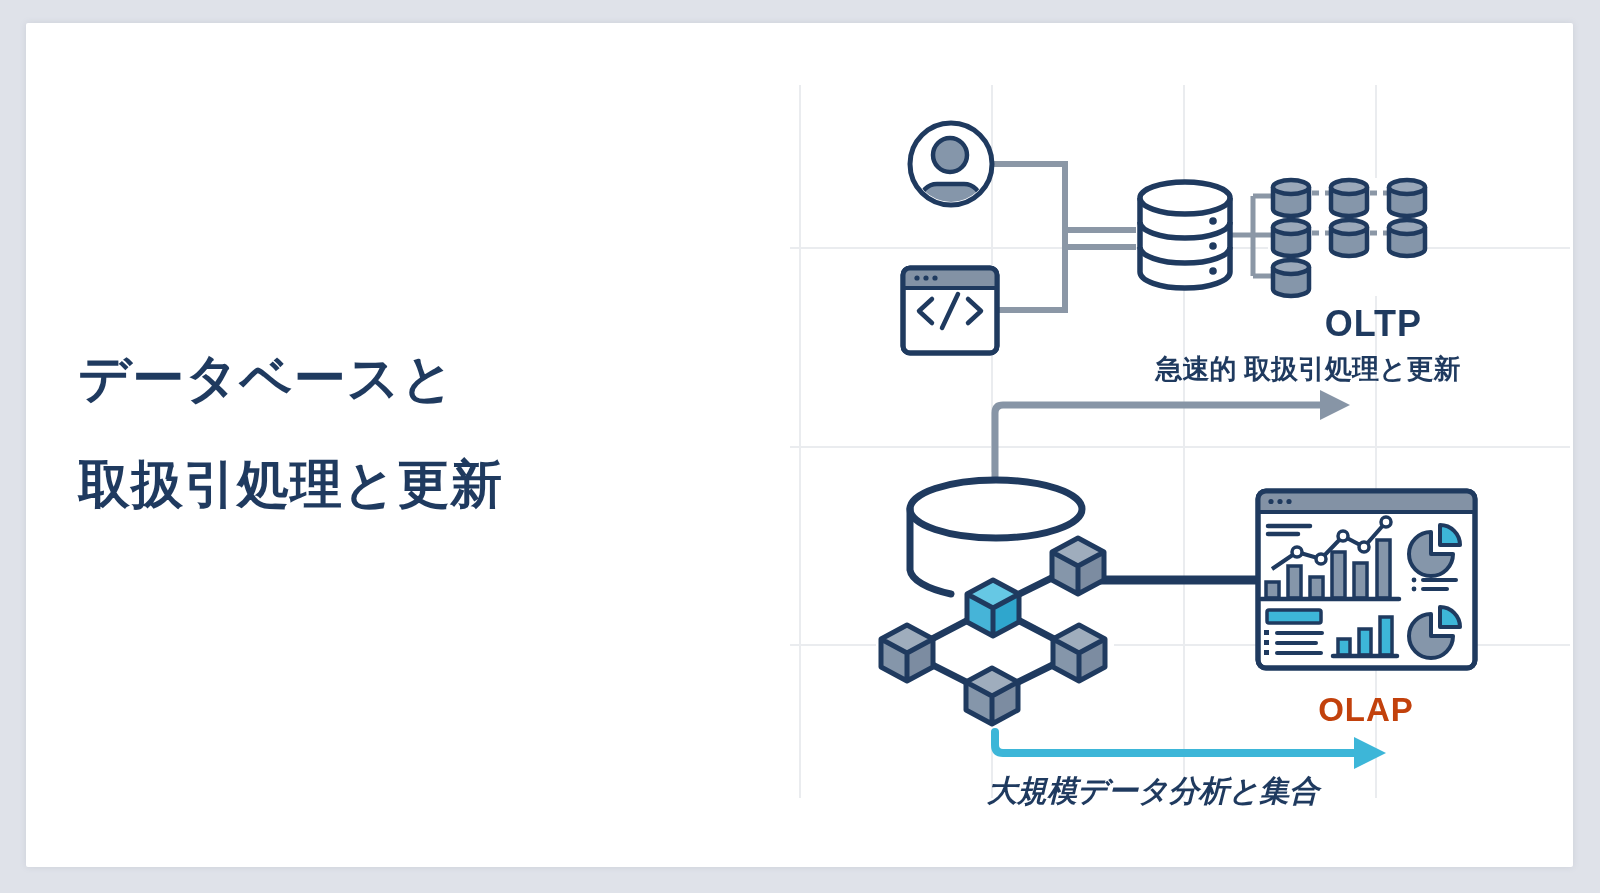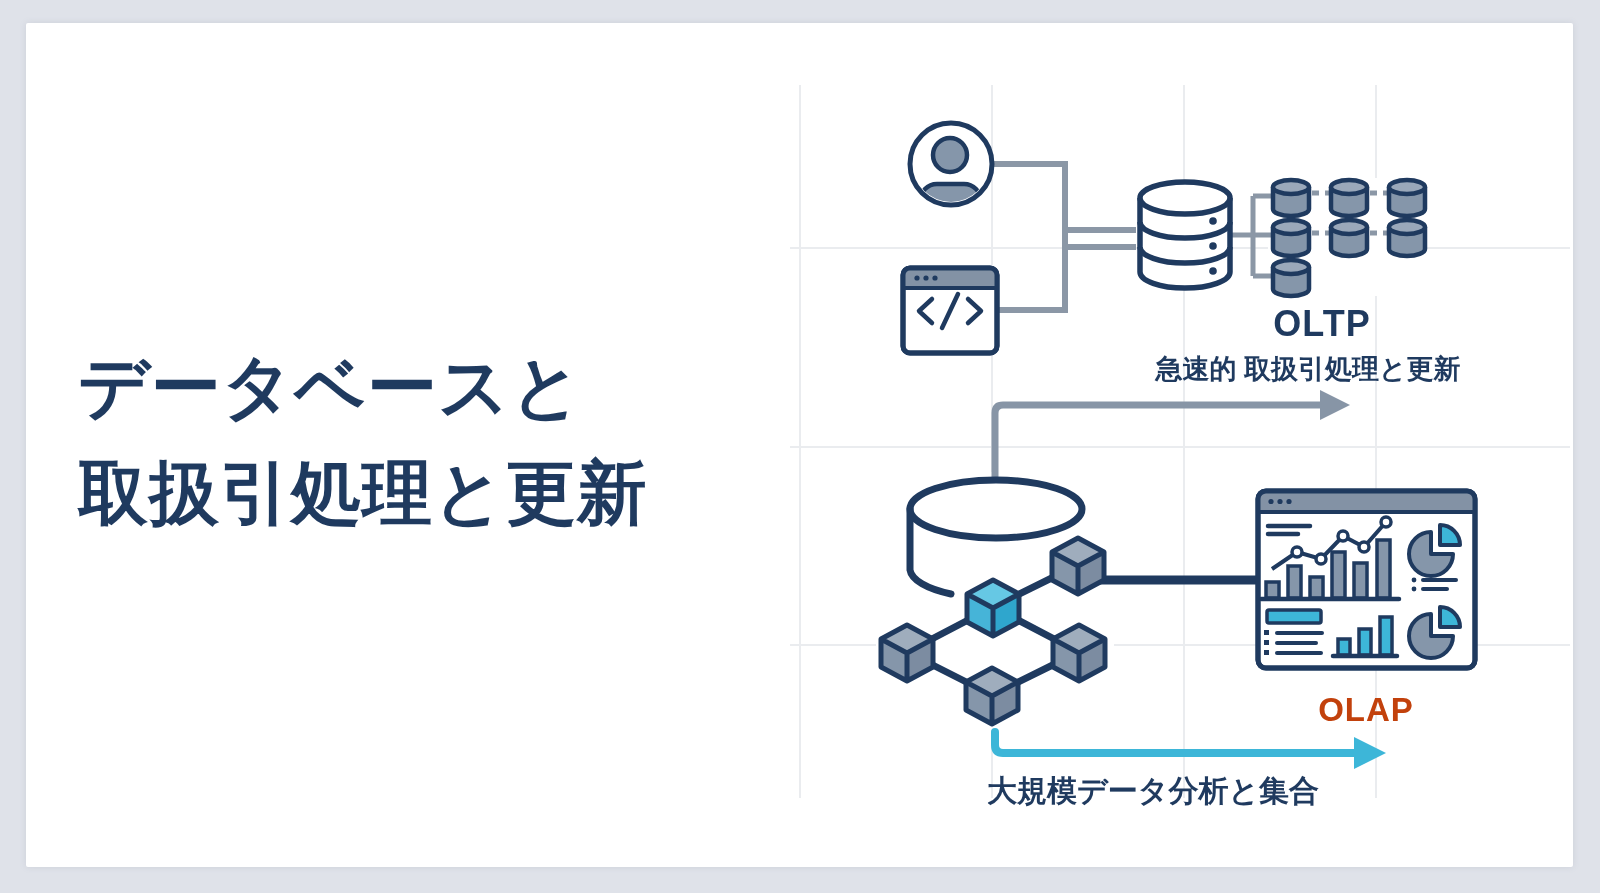--- a/index.html
+++ b/index.html
@@ -8,27 +8,27 @@
     background:#dfe2e9;
     font-family:"Liberation Sans","DejaVu Sans",sans-serif;
   }
   .card{
     position:absolute;left:26px;top:23px;width:1547px;height:844px;
     background:#ffffff;border-radius:2px;
     box-shadow:0 0 6px rgba(120,130,150,0.18);
   }
   svg.diagram{position:absolute;left:0;top:0;width:1600px;height:893px;}
   .txt{position:absolute;color:#1f3a5f;white-space:nowrap;}
-  .title-line{left:78px;font-size:70px;font-weight:800;letter-spacing:1px;line-height:1;}
+  .title-line{left:78px;font-size:52px;font-weight:800;letter-spacing:1px;line-height:1;}
   #title1{top:352px;}
   #title2{top:458px;}
-  .oltp-label{left:1222px;top:303px;width:200px;text-align:center;font-size:36px;font-weight:800;letter-spacing:1px;}
+  .oltp-label{left:1222px;top:303px;width:200px;text-align:right;font-size:36px;font-weight:800;letter-spacing:1px;}
   .oltp-caption{left:1108px;top:344px;width:400px;text-align:center;font-size:27px;font-weight:700;margin-top:7px;}
   .olap-label{left:1286px;top:691px;width:160px;text-align:center;font-size:33px;font-weight:800;color:#c2410c;letter-spacing:1px;}
-  .olap-caption{left:987px;top:771px;width:320px;text-align:center;font-size:30px;font-weight:700;}
+  .olap-caption{left:987px;top:771px;width:320px;text-align:center;font-size:30px;font-weight:700;font-style:italic;}
 </style>
 </head>
 <body>
 
 <div class="card"></div>
 
 <svg class="diagram" viewBox="0 0 1600 893" aria-hidden="true">
   <defs>
     <g id="smallcyl">
       <path d="M-18 -10 v22 a18 7 0 0 0 36 0 v-22" fill="#8596aa" stroke="#1f3a5f" stroke-width="4.5" stroke-linejoin="round"></path>

